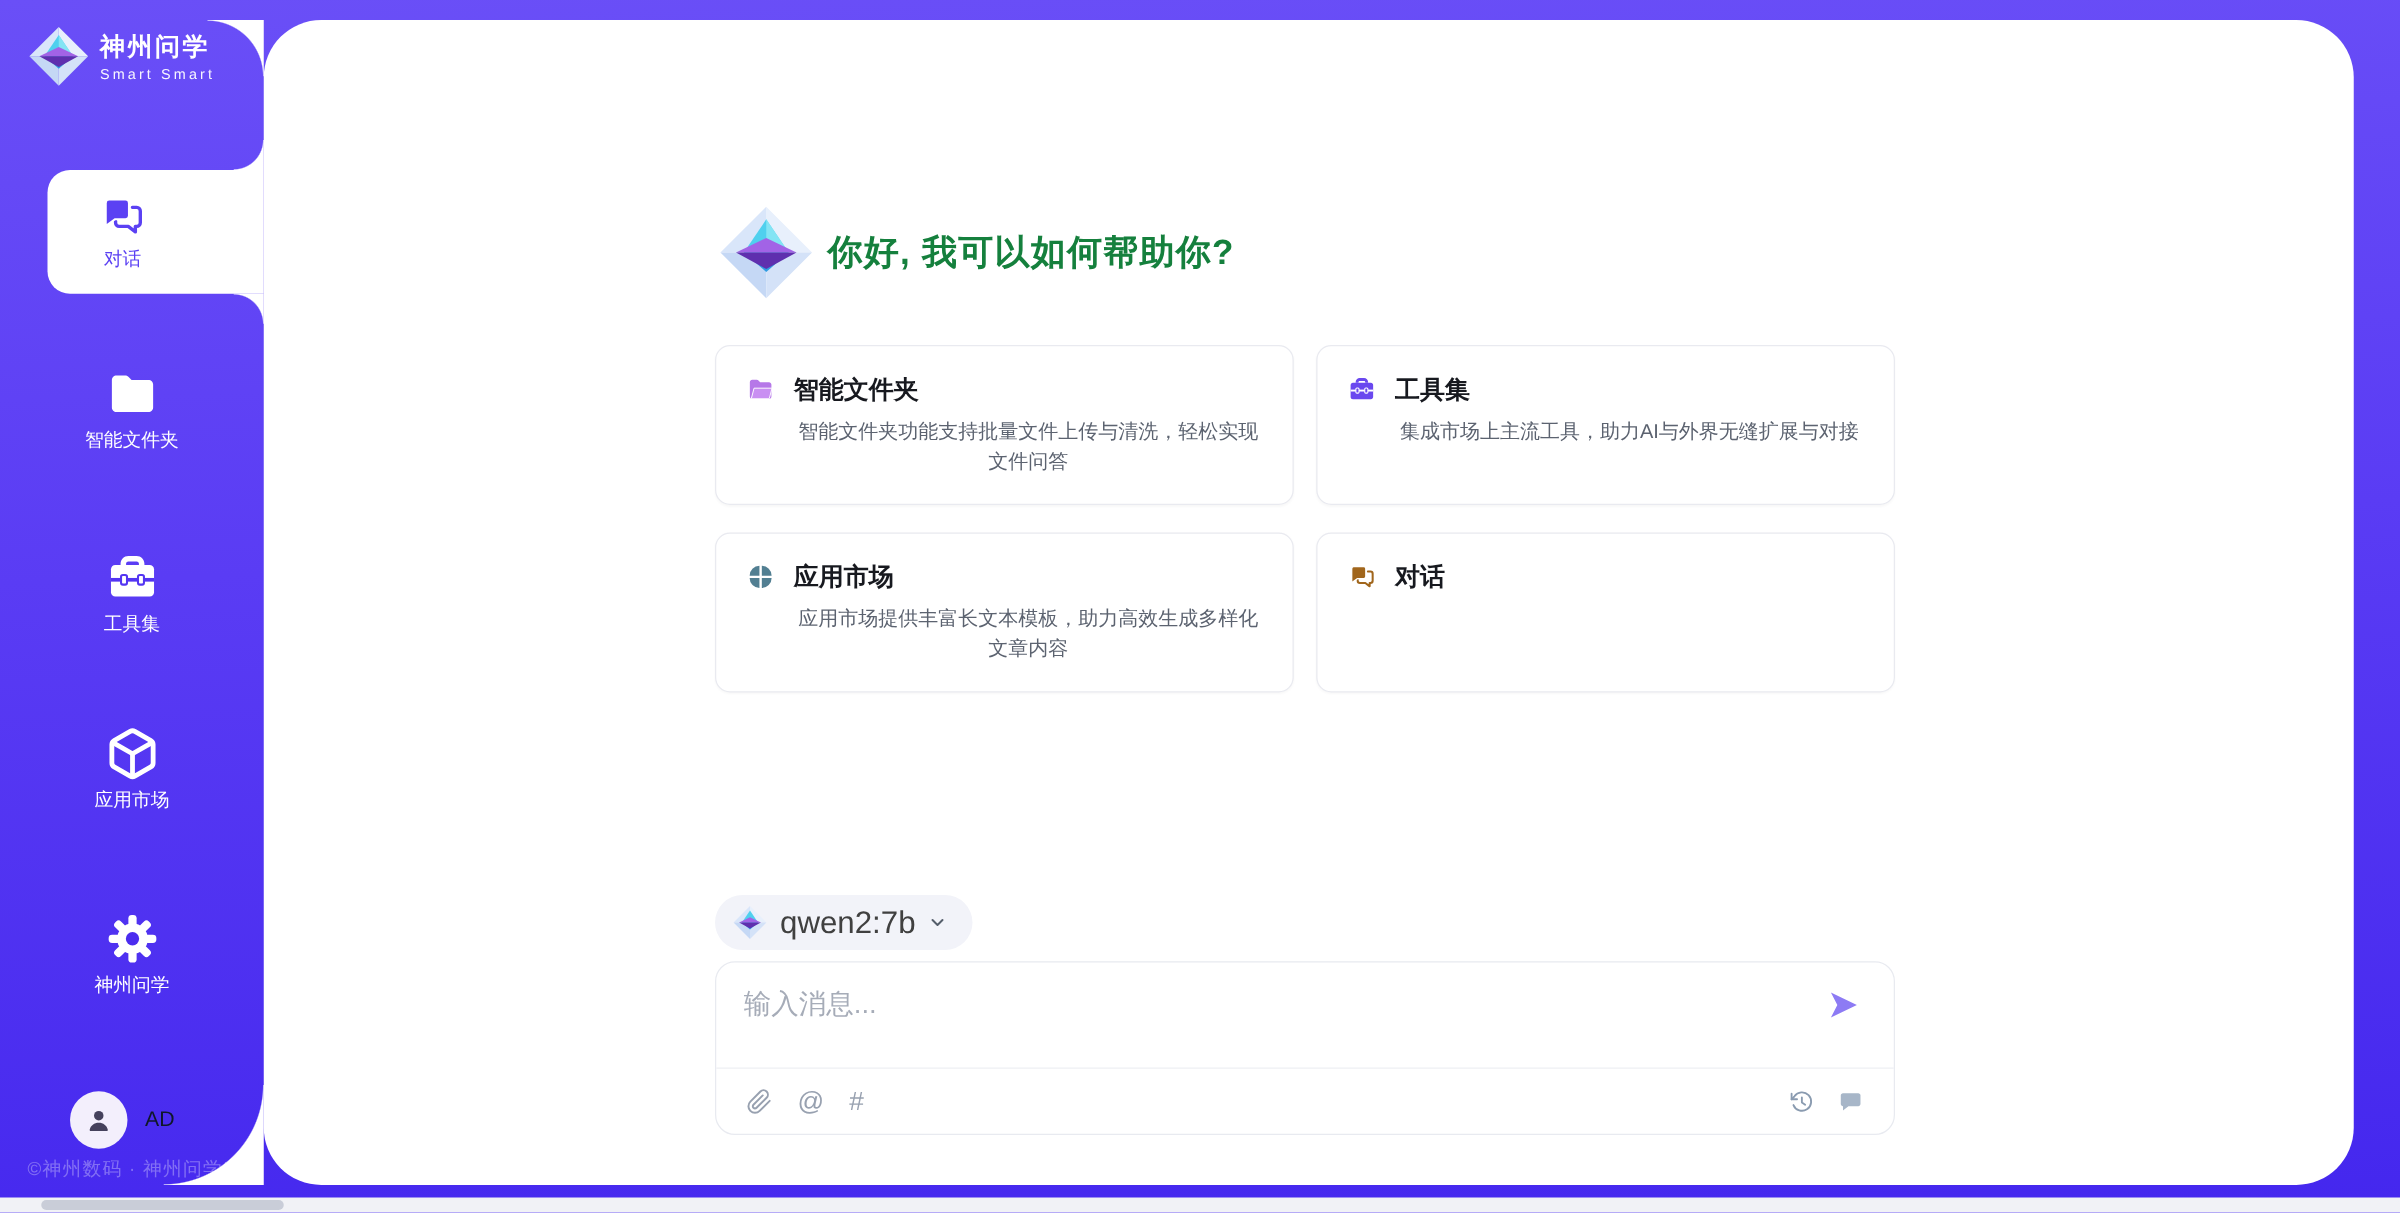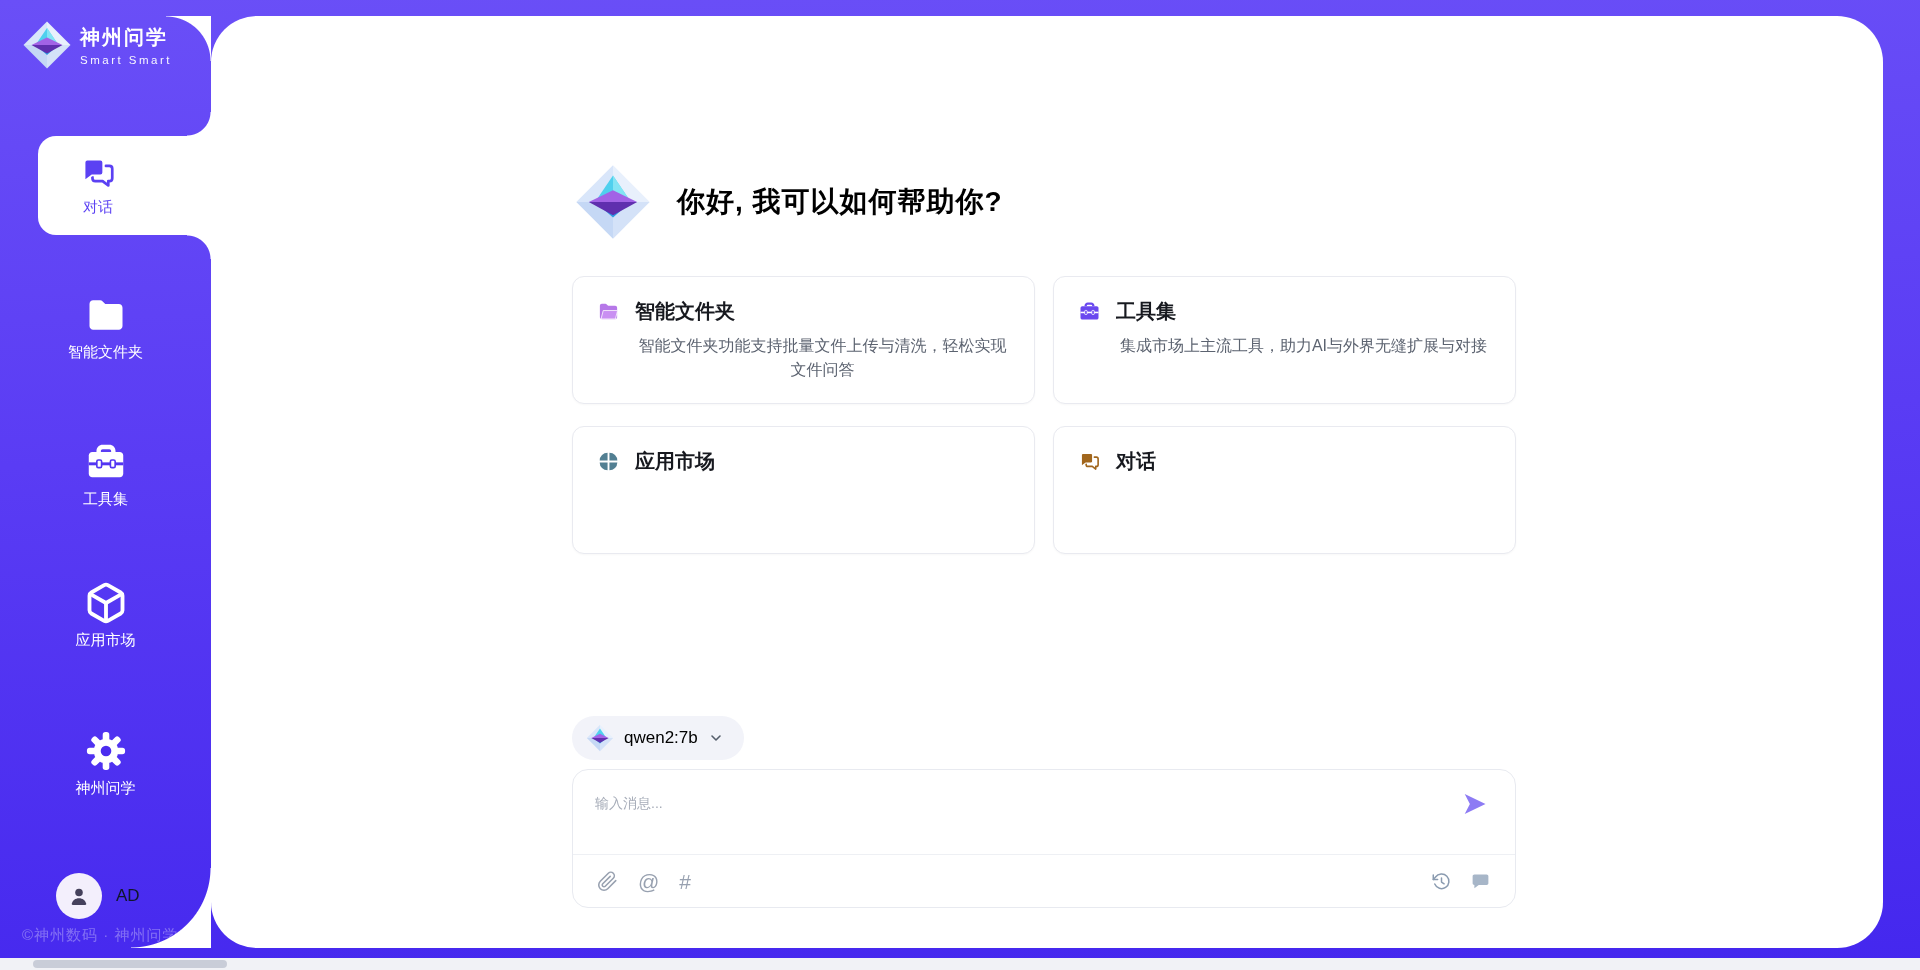--- a/index.html
+++ b/index.html
@@ -60,21 +60,21 @@
   .avatar { width:46px; height:46px; border-radius:50%; background:#f3effc;
     display:flex; align-items:center; justify-content:center; }
   .user-name { color:#0f172a; font-size:17px; margin-left:14px; }
 
   .sidebar-footer { position:absolute; left:22px; top:926px; z-index:3;
     color:rgba(255,255,255,0.32); font-size:15px; letter-spacing:1px; }
 
   
   .hero { position:absolute; left:574px; top:163px; display:flex; align-items:center; z-index:3; }
   .hero-logo { width:78px; height:78px; }
-  .hero-greeting { margin-left:25px; font-size:28px; font-weight:700; color:#000000; letter-spacing:1px; }
+  .hero-greeting { margin-left:10px; font-size:28px; font-weight:700; color:#15803d; letter-spacing:1px; }
 
   .card {
     position:absolute; width:463px; height:128px; z-index:3;
     background:#fff; border:1px solid #e9eaf0; border-radius:12px;
     padding:21px 24px; cursor:pointer;
     box-shadow:0 1px 2px rgba(31,35,41,0.03);
   }
   .card-0 { left:572px;  top:276px; }
   .card-1 { left:1053px; top:276px; }
   .card-2 { left:572px;  top:426px; }
@@ -84,30 +84,30 @@
   .card-title { font-size:20px; font-weight:700; color:#17191f; }
   .card-desc { margin:9px 0 0 38px; font-size:16px; color:#5c6370; line-height:1.5;text-align:center; }
 
   
   .model-pill {
     position:absolute; left:572px; top:716px; height:44px; z-index:3;
     display:inline-flex; align-items:center; gap:10px; padding:0 20px 0 14px;
     background:#f2f3f9; border-radius:22px; cursor:pointer;
   }
   .model-pill-logo { width:28px; height:28px; }
-  .model-name { font-size:17px; color:#000000; }
+  .model-name { font-size:25px; color:#404040; }
   .chevron { width:16px; height:16px; stroke:#555e6b; }
 
   .composer {
     position:absolute; left:572px; top:769px; width:944px; height:139px; z-index:3;
     background:#fff; border:1px solid #e8eaf0; border-radius:16px;
   }
   .composer-input {
     position:absolute; left:22px; top:14px; width:820px; height:38px;
-    border:none; outline:none; font-size:14px; color:#2b2f36; background:transparent;
+    border:none; outline:none; font-size:22px; color:#2b2f36; background:transparent;
     font-family:"Liberation Sans","DejaVu Sans",sans-serif;
   }
   .composer-input::placeholder { color:#a6acb8; }
   .send-btn { position:absolute; right:26px; top:20px; width:28px; height:28px; cursor:pointer; }
   .composer-divider { position:absolute; left:0; top:84px; width:100%; height:1px; background:#eef0f4; }
   .composer-bottom {
     position:absolute; left:0; top:85px; width:100%; height:52px;
     display:flex; align-items:center; padding:0 24px;
   }
   .left-actions  { display:flex; align-items:center; gap:20px; }
@@ -259,20 +259,21 @@
     <svg class="card-icon" viewBox="0 0 24 24">
       <g fill="#527f92">
         <path d="M11 11V2.8A8.2 8.2 0 0 0 2.8 11Z"></path>
         <path d="M13 11V2.8A8.2 8.2 0 0 1 21.2 11Z"></path>
         <path d="M11 13H2.8A8.2 8.2 0 0 0 11 21.2Z"></path>
         <path d="M13 13h8.2A8.2 8.2 0 0 1 13 21.2Z"></path>
       </g>
     </svg>
     <div class="card-title">应用市场</div>
   </div>
+  <div class="card-desc">应用市场提供丰富长文本模板，助力高效生成多样化文章内容</div>
 </div>
 
 <div class="card card-3">
   <div class="card-head">
     <svg class="card-icon" viewBox="0 0 24 24" fill="none" style="color:#a1661c;">
       <path d="M17 7.5h2.2c1 0 1.8.8 1.8 1.8v6c0 1-.8 1.8-1.8 1.8h-.7v2.8l-3.6-2.8h-4.6c-1 0-1.8-.8-1.8-1.8v-.9" stroke="currentColor" stroke-width="1.7" stroke-linecap="round" stroke-linejoin="round"></path>
       <path d="M3.5 5.3c0-1 .8-1.8 1.8-1.8h8.2c1 0 1.8.8 1.8 1.8v6.4c0 1-.8 1.8-1.8 1.8H8.2L3.5 17z" fill="currentColor" stroke="#ffffff" stroke-width="1.1"></path>
     </svg>
     <div class="card-title">对话</div>
   </div>

